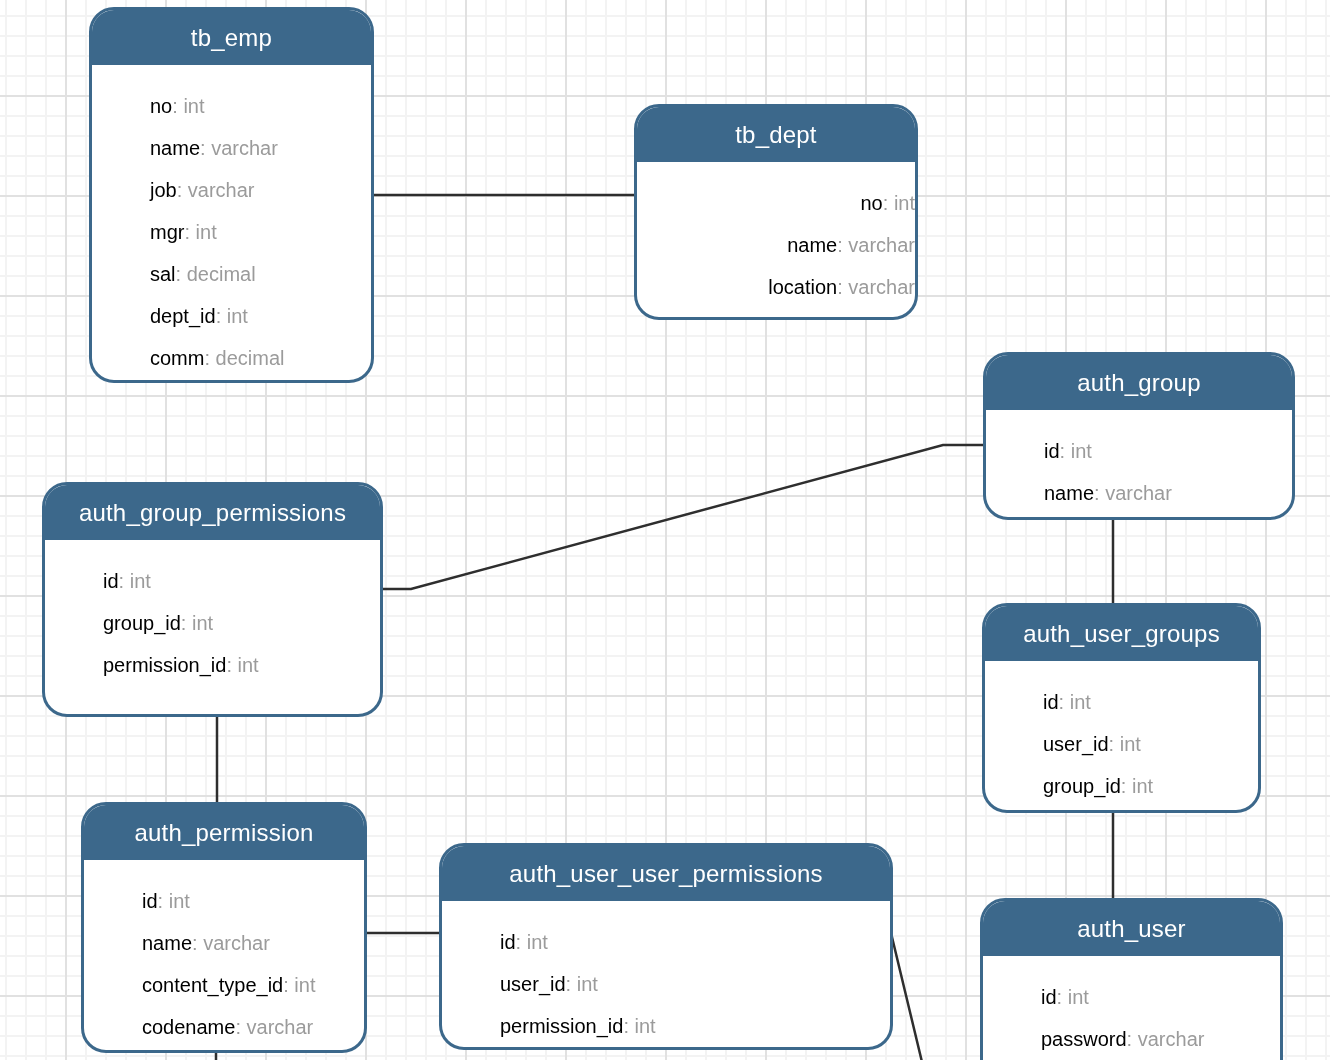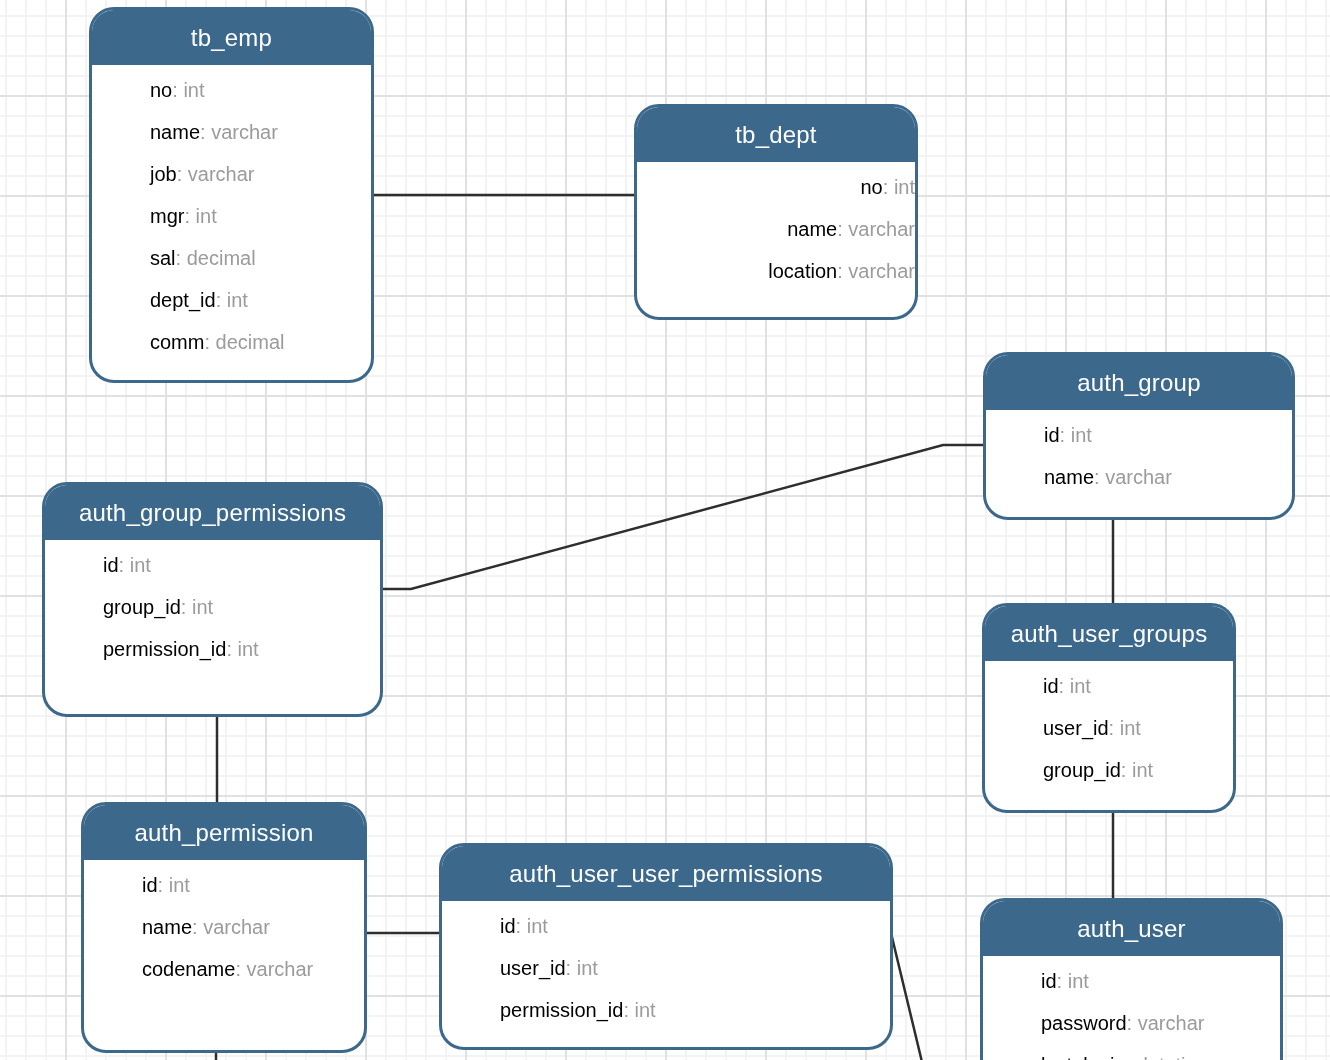--- a/index.html
+++ b/index.html
@@ -30,21 +30,21 @@
     height: 55px;
     display: flex;
     align-items: center;
     justify-content: center;
     background: var(--header-bg);
     color: var(--header-text);
     font-size: 24px;
     letter-spacing: 0.2px;
   }
 
-  .table-body { padding-top: 4px; }
+  .table-body { padding-top: 20px; }
 
   .field-row {
     height: 42px;
     line-height: 42px;
     padding-left: 58px;
     font-size: 20px;
     white-space: nowrap;
   }
 
   .fname { color: var(--field-name); }
@@ -102,37 +102,38 @@
       <div class="table-box" style="left: 42px; top: 482px; width: 341px; height: 235px;">
         <div class="table-header">
           <span>auth_group_permissions</span>
         </div>
         <div class="table-body">
           <div class="field-row"><span class="fname">id</span><span class="ftype">int</span></div>
           <div class="field-row"><span class="fname">group_id</span><span class="ftype">int</span></div>
           <div class="field-row"><span class="fname">permission_id</span><span class="ftype">int</span></div>
         </div>
       </div>
-      <div class="table-box" style="left: 982px; top: 603px; width: 254px; height: 210px;">
+      <div class="table-box" style="left: 982px; top: 603px; width: 279px; height: 210px;">
         <div class="table-header">
           <span>auth_user_groups</span>
         </div>
         <div class="table-body">
           <div class="field-row"><span class="fname">id</span><span class="ftype">int</span></div>
           <div class="field-row"><span class="fname">user_id</span><span class="ftype">int</span></div>
           <div class="field-row"><span class="fname">group_id</span><span class="ftype">int</span></div>
         </div>
       </div>
       <div class="table-box" style="left: 81px; top: 802px; width: 286px; height: 251px;">
         <div class="table-header">
           <span>auth_permission</span>
         </div>
         <div class="table-body">
           <div class="field-row"><span class="fname">id</span><span class="ftype">int</span></div>
           <div class="field-row"><span class="fname">name</span><span class="ftype">varchar</span></div>
+          <div class="field-row"><span class="fname">content_type_id</span><span class="ftype">int</span></div>
           <div class="field-row"><span class="fname">codename</span><span class="ftype">varchar</span></div>
         </div>
       </div>
       <div class="table-box" style="left: 439px; top: 843px; width: 454px; height: 207px;">
         <div class="table-header">
           <span>auth_user_user_permissions</span>
         </div>
         <div class="table-body">
           <div class="field-row"><span class="fname">id</span><span class="ftype">int</span></div>
           <div class="field-row"><span class="fname">user_id</span><span class="ftype">int</span></div>

